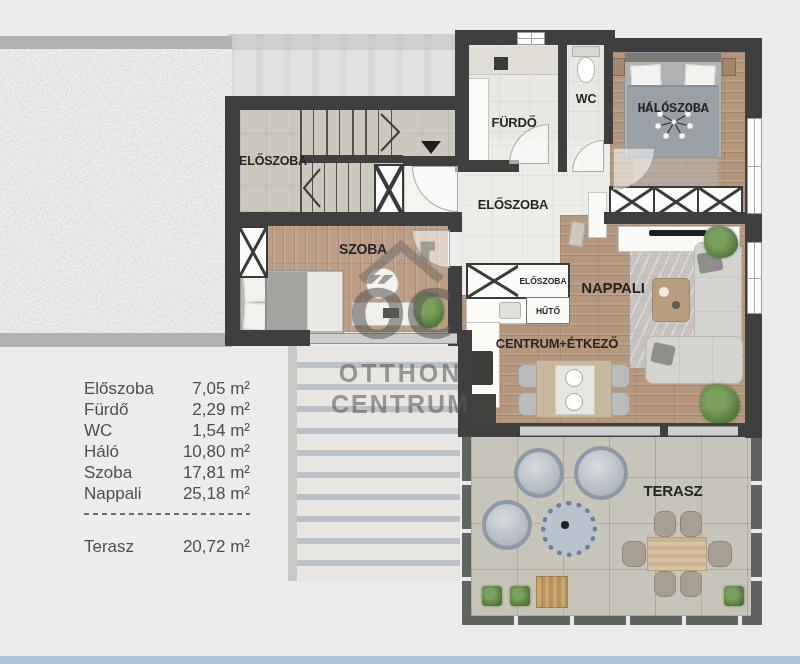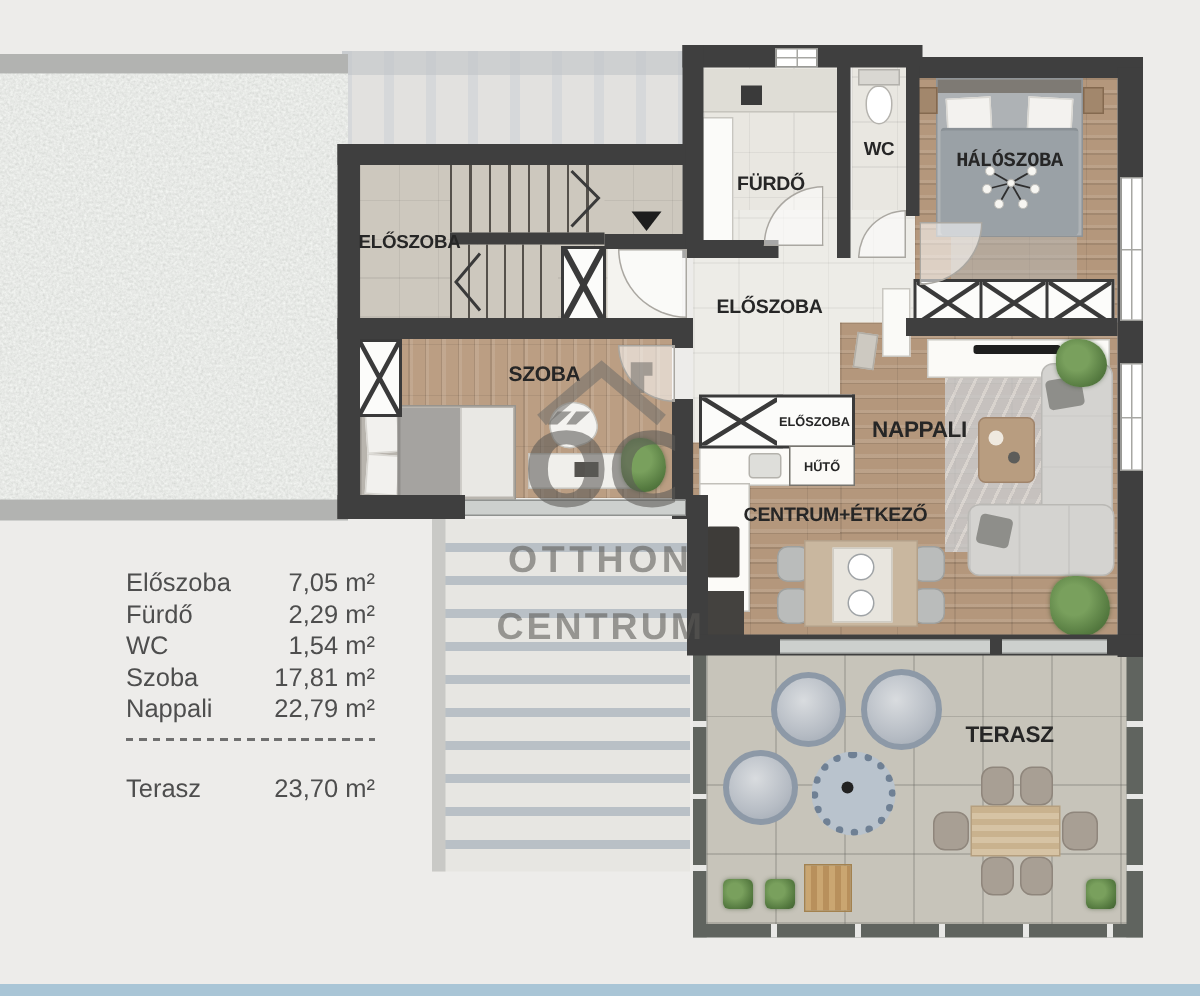--- a/index.html
+++ b/index.html
@@ -268,45 +268,49 @@
   <div class="room-label" style="left:557px;top:343px;font-size:13px;">CENTRUM+ÉTKEZŐ</div>
   <div class="room-label" style="left:673px;top:490px;font-size:15px;">TERASZ</div>
 
   <div class="abs" style="left:318px;top:238px;width:165px;z-index:50;pointer-events:none;display:flex;flex-direction:column;align-items:center;">
     <svg width="96" height="46" viewBox="0 0 96 46" style="opacity:.55;">
       <path d="M8 42 L48 8 L88 42" stroke="#706e6a" stroke-width="9" fill="none"></path>
       <path d="M72 24 L72 8 L82 8" stroke="#706e6a" stroke-width="9" fill="none"></path>
     </svg>
     <div class="wm" style="font-size:68px;line-height:.92;letter-spacing:-2px;font-family:'DejaVu Sans',sans-serif;">ŐC</div>
     <div class="wm" style="font-size:25px;letter-spacing:3px;margin-top:12px;">OTTHON</div>
-    <div class="wm" style="font-size:25px;letter-spacing:2px;margin-top:16px;">CENTRUM</div>
+    <div class="wm" style="font-size:25px;letter-spacing:2px;margin-top:2px;">CENTRUM</div>
   </div>
 
   <div class="abs" style="left:84px;top:378px;width:166px;z-index:40;">
     <div class="legend-row">
       <span>Előszoba</span>
         <span>7,05 m²</span>
       </div>
     <div class="legend-row">
       <span>Fürdő</span>
         <span>2,29 m²</span>
       </div>
     <div class="legend-row">
       <span>WC</span>
         <span>1,54 m²</span>
       </div>
     <div class="legend-row">
+      <span>Háló</span>
+        <span>10,80 m²</span>
+      </div>
+    <div class="legend-row">
       <span>Szoba</span>
         <span>17,81 m²</span>
       </div>
     <div class="legend-row">
       <span>Nappali</span>
-        <span>22,79 m²</span>
+        <span>25,18 m²</span>
       </div>
     <div style="height:2px;margin:9px 0 8px 0;background:repeating-linear-gradient(90deg,#6f6f6f 0 5px,transparent 5px 9px);"></div>
     <div class="legend-row" style="margin-top:21px;">
       <span>Terasz</span>
-        <span>23,70 m²</span>
+        <span>20,72 m²</span>
       </div>
   </div>
 
   <div class="abs" style="left:0;top:656px;width:800px;height:8px;background:#a9c5d6;z-index:60;"></div>
 </div>
 
 </body></html>

